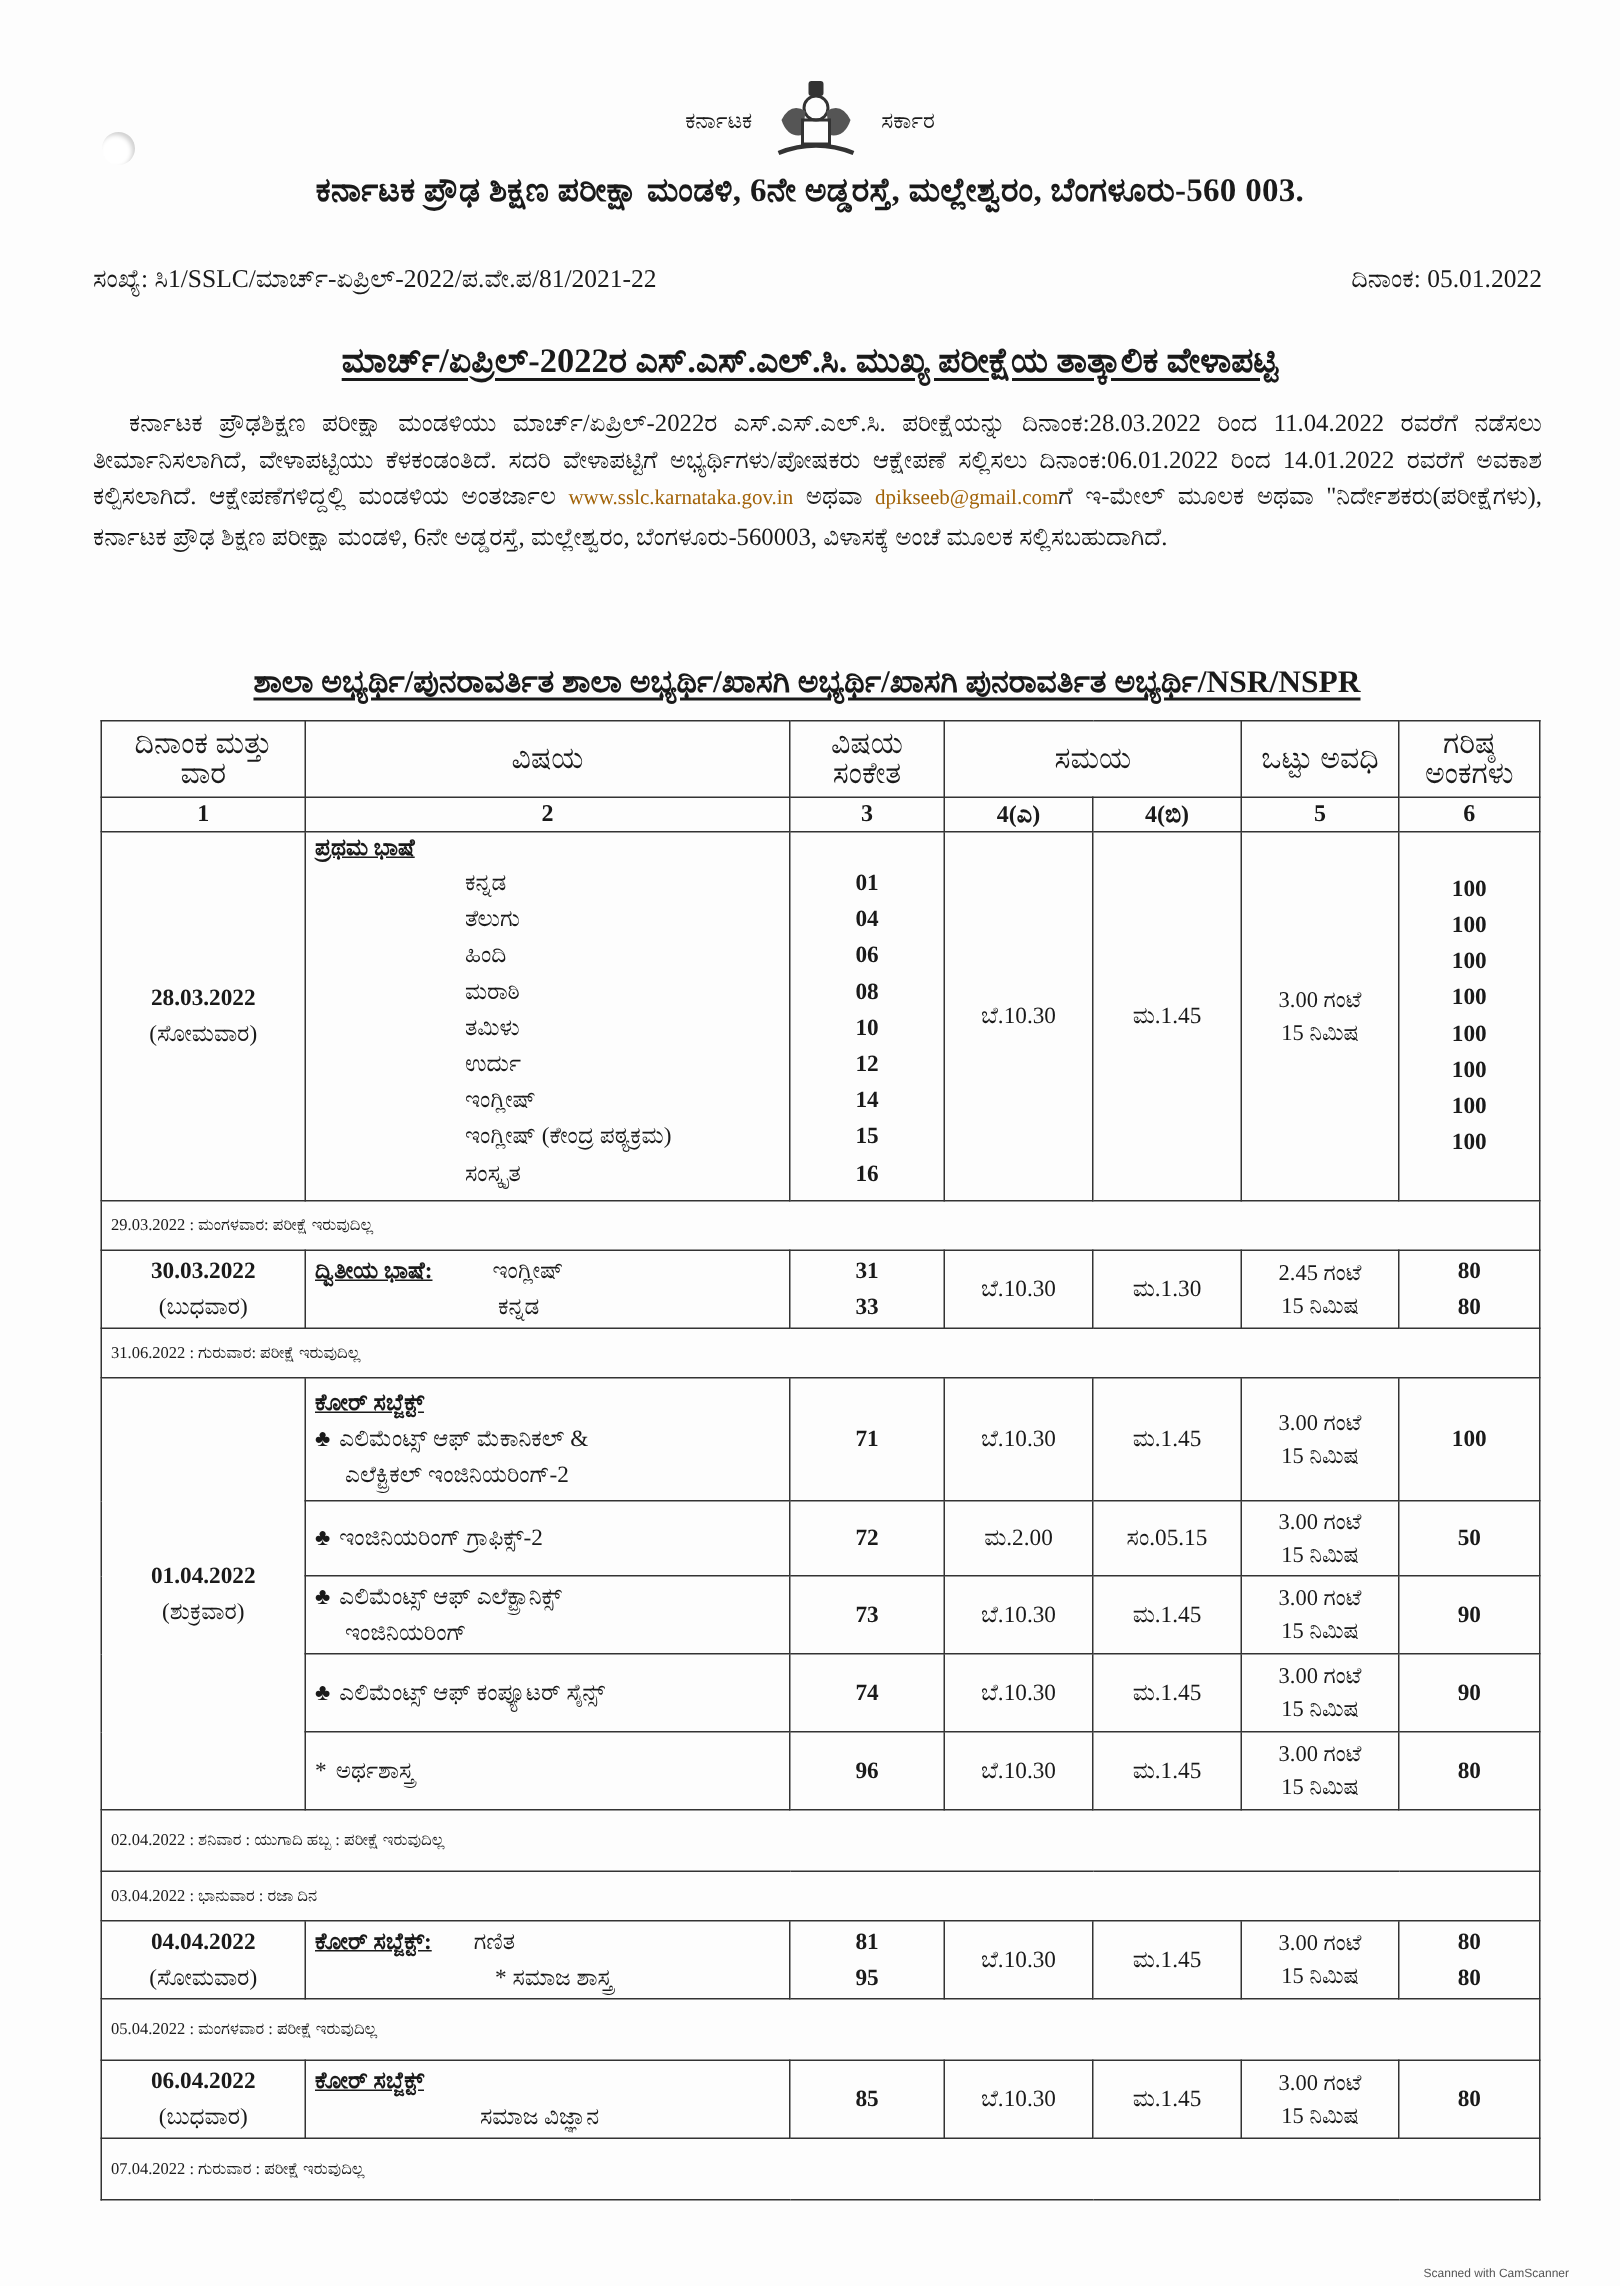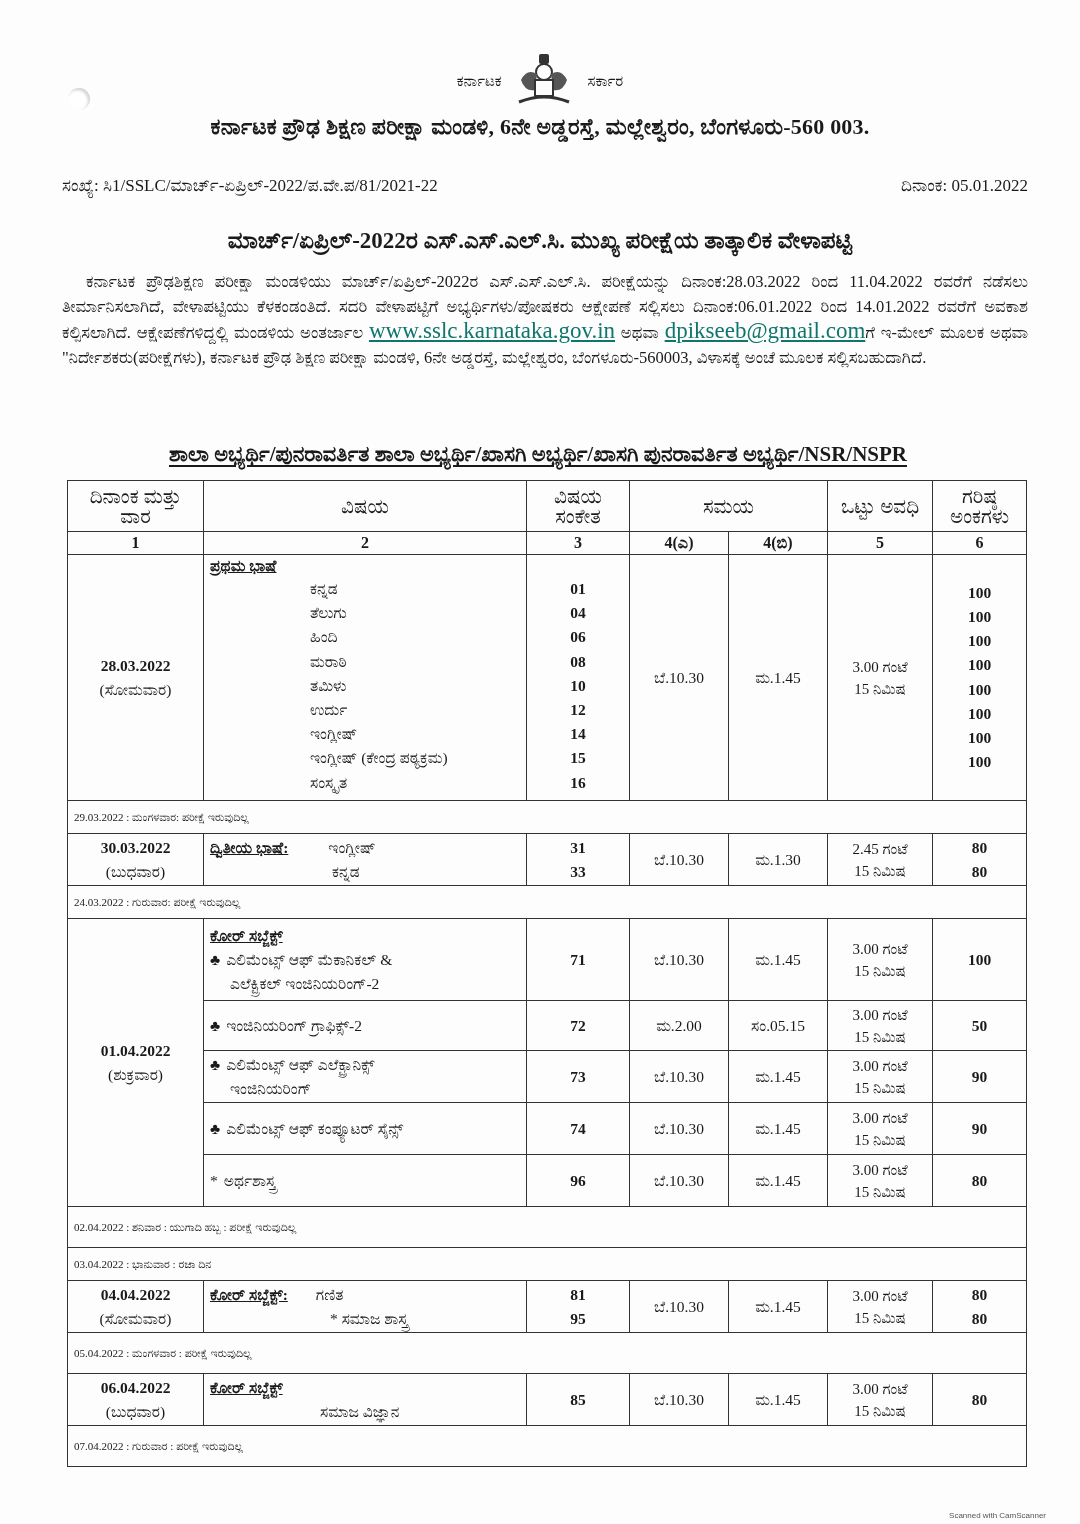--- a/index.html
+++ b/index.html
@@ -8,24 +8,24 @@
     font-family: "Liberation Serif", "DejaVu Serif", serif; color: #1a1a1a;
   }
   .page { position: absolute; left: 0; top: 0; width: 1080px; height: 1524px; }
   .hole { position: absolute; left: 68px; top: 88px; width: 22px; height: 22px; border-radius: 50%;
     background: #fff; box-shadow: -2px 2px 3px rgba(0,0,0,0.18) inset; }
   .gov-row { position: absolute; top: 52px; left: 0; width: 1080px; display: flex; justify-content: center; align-items: center; gap: 10px; font-size: 15px; }
   .emblem { width: 66px; height: 58px; }
   .board { position: absolute; top: 114px; left: 0; width: 1080px; text-align: center; font-size: 22px; font-weight: bold; letter-spacing: 0.2px; }
   .refline { position: absolute; top: 176px; left: 62px; right: 52px; display: flex; justify-content: space-between; font-size: 17px; text-align: right; }
   .title { position: absolute; top: 228px; left: 0; width: 1080px; text-align: center; font-size: 23px; font-weight: bold; }
-  .title span { text-underline-offset: 4px; }
+  .title span { text-decoration: underline; text-underline-offset: 4px; }
   .para { position: absolute; top: 270px; left: 62px; width: 966px; font-size: 16.5px; line-height: 24.5px; text-align: justify; }
   .para .indent { display: inline-block; width: 24px; }
-  .para a { color: #0f766e; text-decoration: underline; font-size: 23px; }
+  .para a { color: #a16207; font-size: 14px; }
   .subhead { position: absolute; top: 442px; left: 0; width: 996px; text-align: center; font-size: 21px; font-weight: bold; margin-left: 40px; }
   .subhead span { text-decoration: underline; text-underline-offset: 4px; }
   table.tt { position: absolute; top: 480px; left: 67px; width: 960px; border-collapse: collapse; font-size: 15.5px; }
   table.tt td, table.tt th { border: 1.4px solid #333; padding: 0 6px; vertical-align: middle; }
   table.tt th { font-weight: normal; font-size: 20px; line-height: 20px; height: 50px; }
   .numrow td { text-align: center; font-weight: bold; height: 22px; font-size: 16px; }
   .c-date { width: 123px; text-align: center; font-weight: bold; line-height: 24px; }
   .c-date .day { font-weight: normal; }
   .c-sub { width: 310px; line-height: 24px; }
   .c-code { width: 90px; text-align: center; font-weight: bold; line-height: 24px; }
@@ -169,21 +169,21 @@
             <div>2.45 ಗಂಟೆ</div>
             <div>15 ನಿಮಿಷ</div>
           </td>
       <td class="c-marks">
             <div>80</div>
             <div>80</div>
           </td>
     </tr>
 
     <tr class="note">
-          <td colspan="7">24.03.2022 : ಗುರುವಾರ: ಪರೀಕ್ಷೆ ಇರುವುದಿಲ್ಲ</td>
+          <td colspan="7">31.06.2022 : ಗುರುವಾರ: ಪರೀಕ್ಷೆ ಇರುವುದಿಲ್ಲ</td>
         </tr>
 
     <tr style="height:82px">
       <td class="c-date" rowspan="5">
             <div>01.04.2022</div>
             <div class="day">(ಶುಕ್ರವಾರ)</div>
           </td>
       <td class="c-sub">
         <div class="u">ಕೋರ್ ಸಬ್ಜೆಕ್ಟ್</div>
         <div><span class="club">♣</span><span>ಎಲಿಮೆಂಟ್ಸ್ ಆಫ್ ಮೆಕಾನಿಕಲ್ &amp;</span></div>

